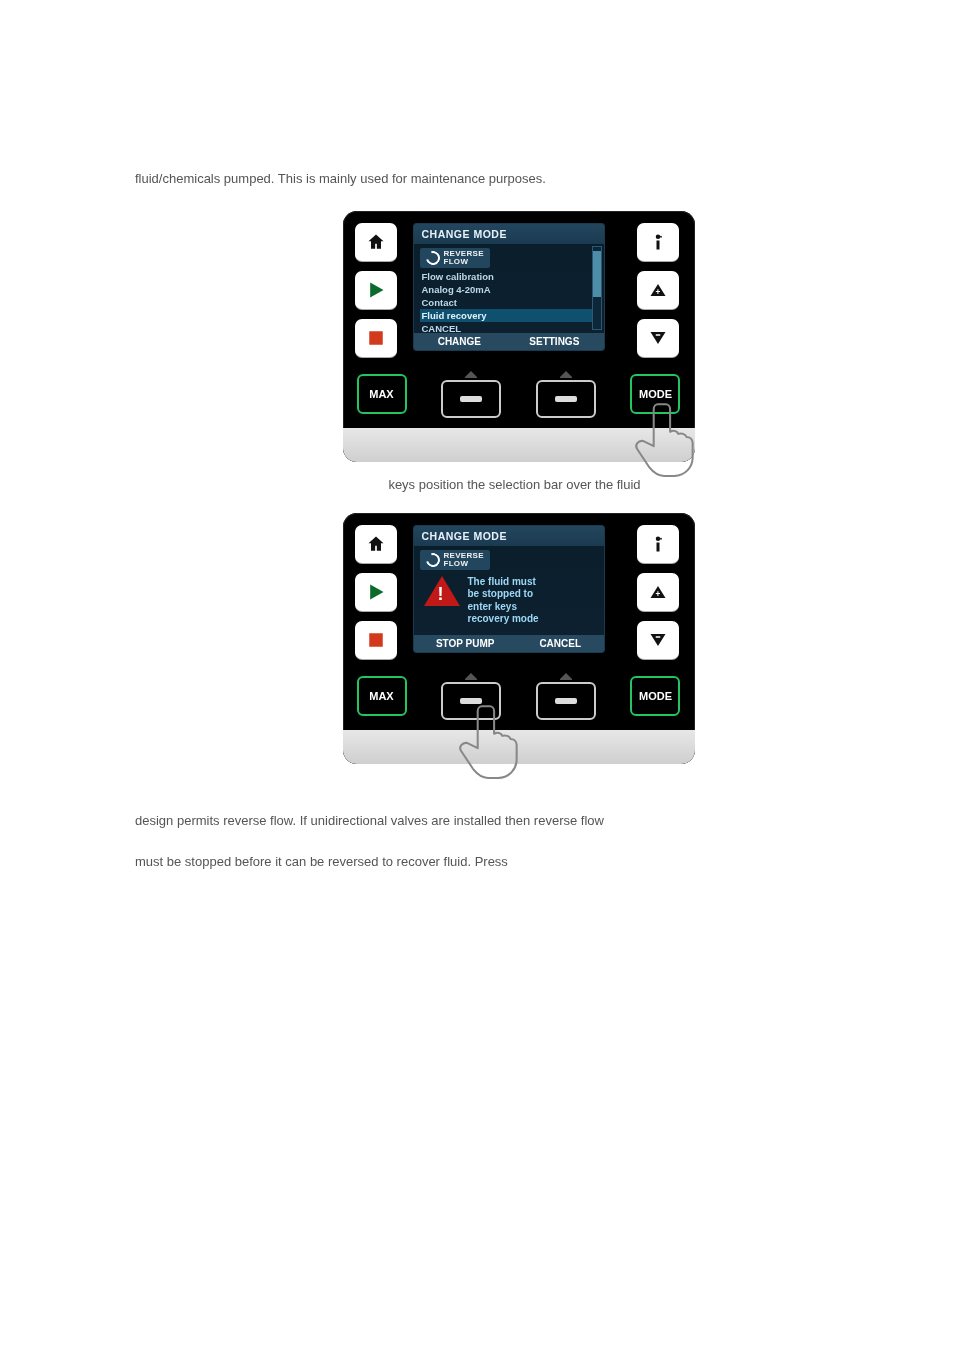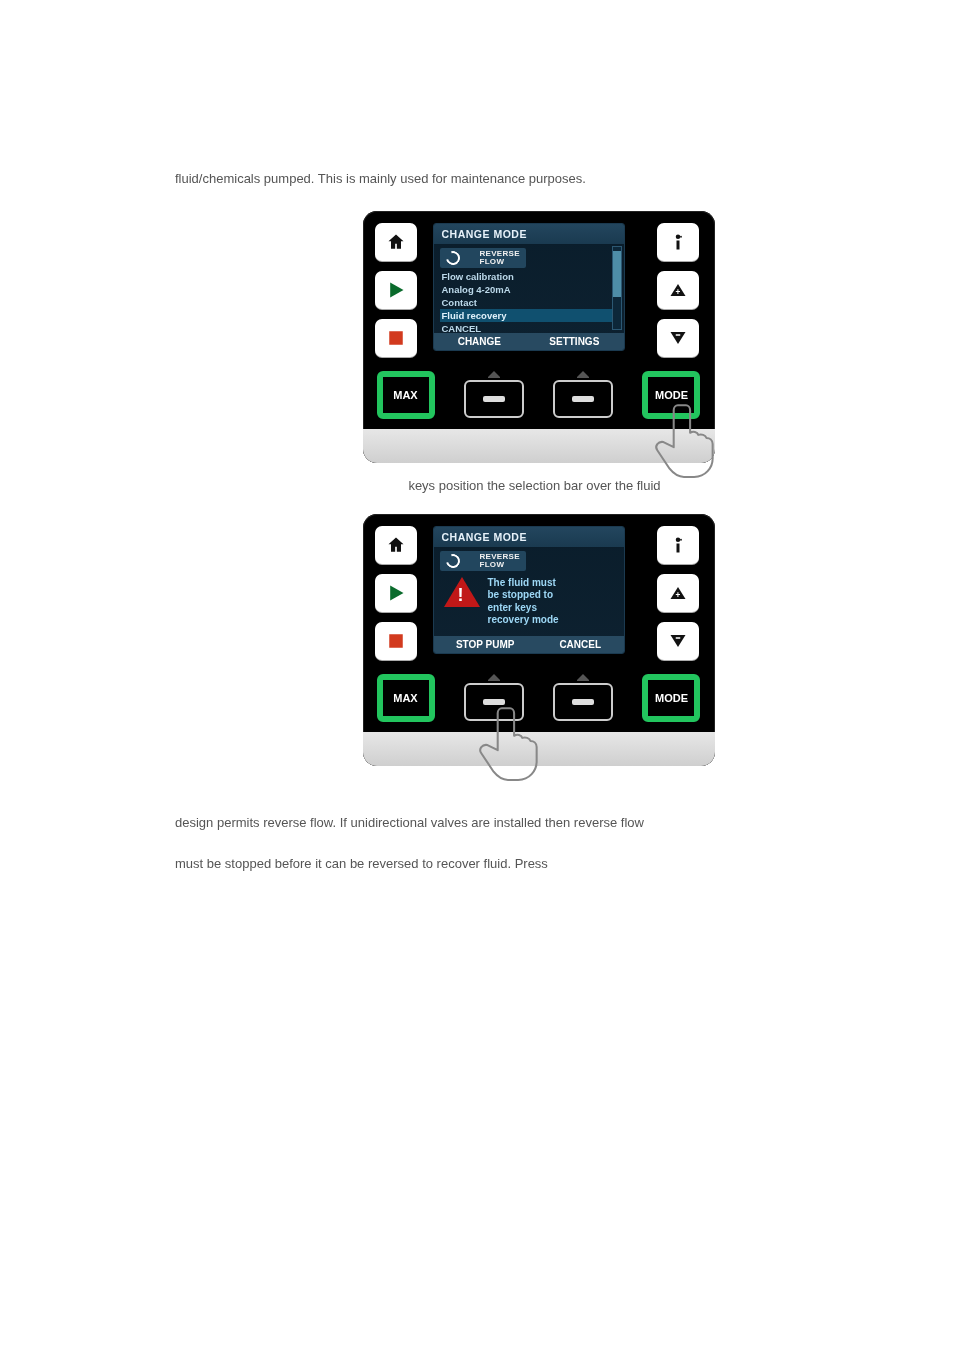--- a/index.html
+++ b/index.html
@@ -10,21 +10,20 @@
     color: #555;
     width: 954px;
     height: 1350px;
     position: relative;
   }
   .page {
     position: absolute;
     left: 135px;
     right: 52px;
     top: 170px;
-    margin-left: 40px;
   }
   .para {
     margin: 0 0 22px 0;
     line-height: 1.45;
   }
   .fig-wrap {
     display: flex;
     justify-content: center;
     margin: 4px 0 14px 0;
   }
@@ -75,21 +74,21 @@
     background: linear-gradient(#23465e,#1a3a50);
     color: #e7f2fa;
     font-size: 10.5px;
     padding: 4px 8px;
     letter-spacing: .5px;
     border-bottom: 1px solid #0a1d2b;
   }
   .screen .logo {
     display:flex;
     align-items:center;
-    gap:20px;
+    gap:4px;
     background:#22465e;
     color:#f0f0f0;
     font-size:8px;
     padding:2px 6px;
     width: fit-content;
     margin: 3px 0 0 6px;
     border-radius:2px;
     letter-spacing:.3px;
   }
   .screen .logo .arr {
@@ -148,21 +147,21 @@
     display:flex;
     justify-content:space-between;
     align-items:center;
     margin-top:14px;
     padding:0 2px 10px 2px;
   }
   .textkey{
     width:46px;height:36px;border-radius:6px;background:#000;
     color:#fff;font-size:11px;font-weight:bold;display:flex;
     align-items:center;justify-content:center;
-    border:6px solid #22c55e;
+    border:2px solid #22c55e;
   }
   .softkey-wrap{
     display:flex;flex-direction:column;align-items:center;gap:3px;
   }
   .soft-marker{
     width:0;height:0;border-left:6px solid transparent;border-right:6px solid transparent;
     border-bottom:6px solid #555;
     position:relative;
   }
   .soft-marker::after{

